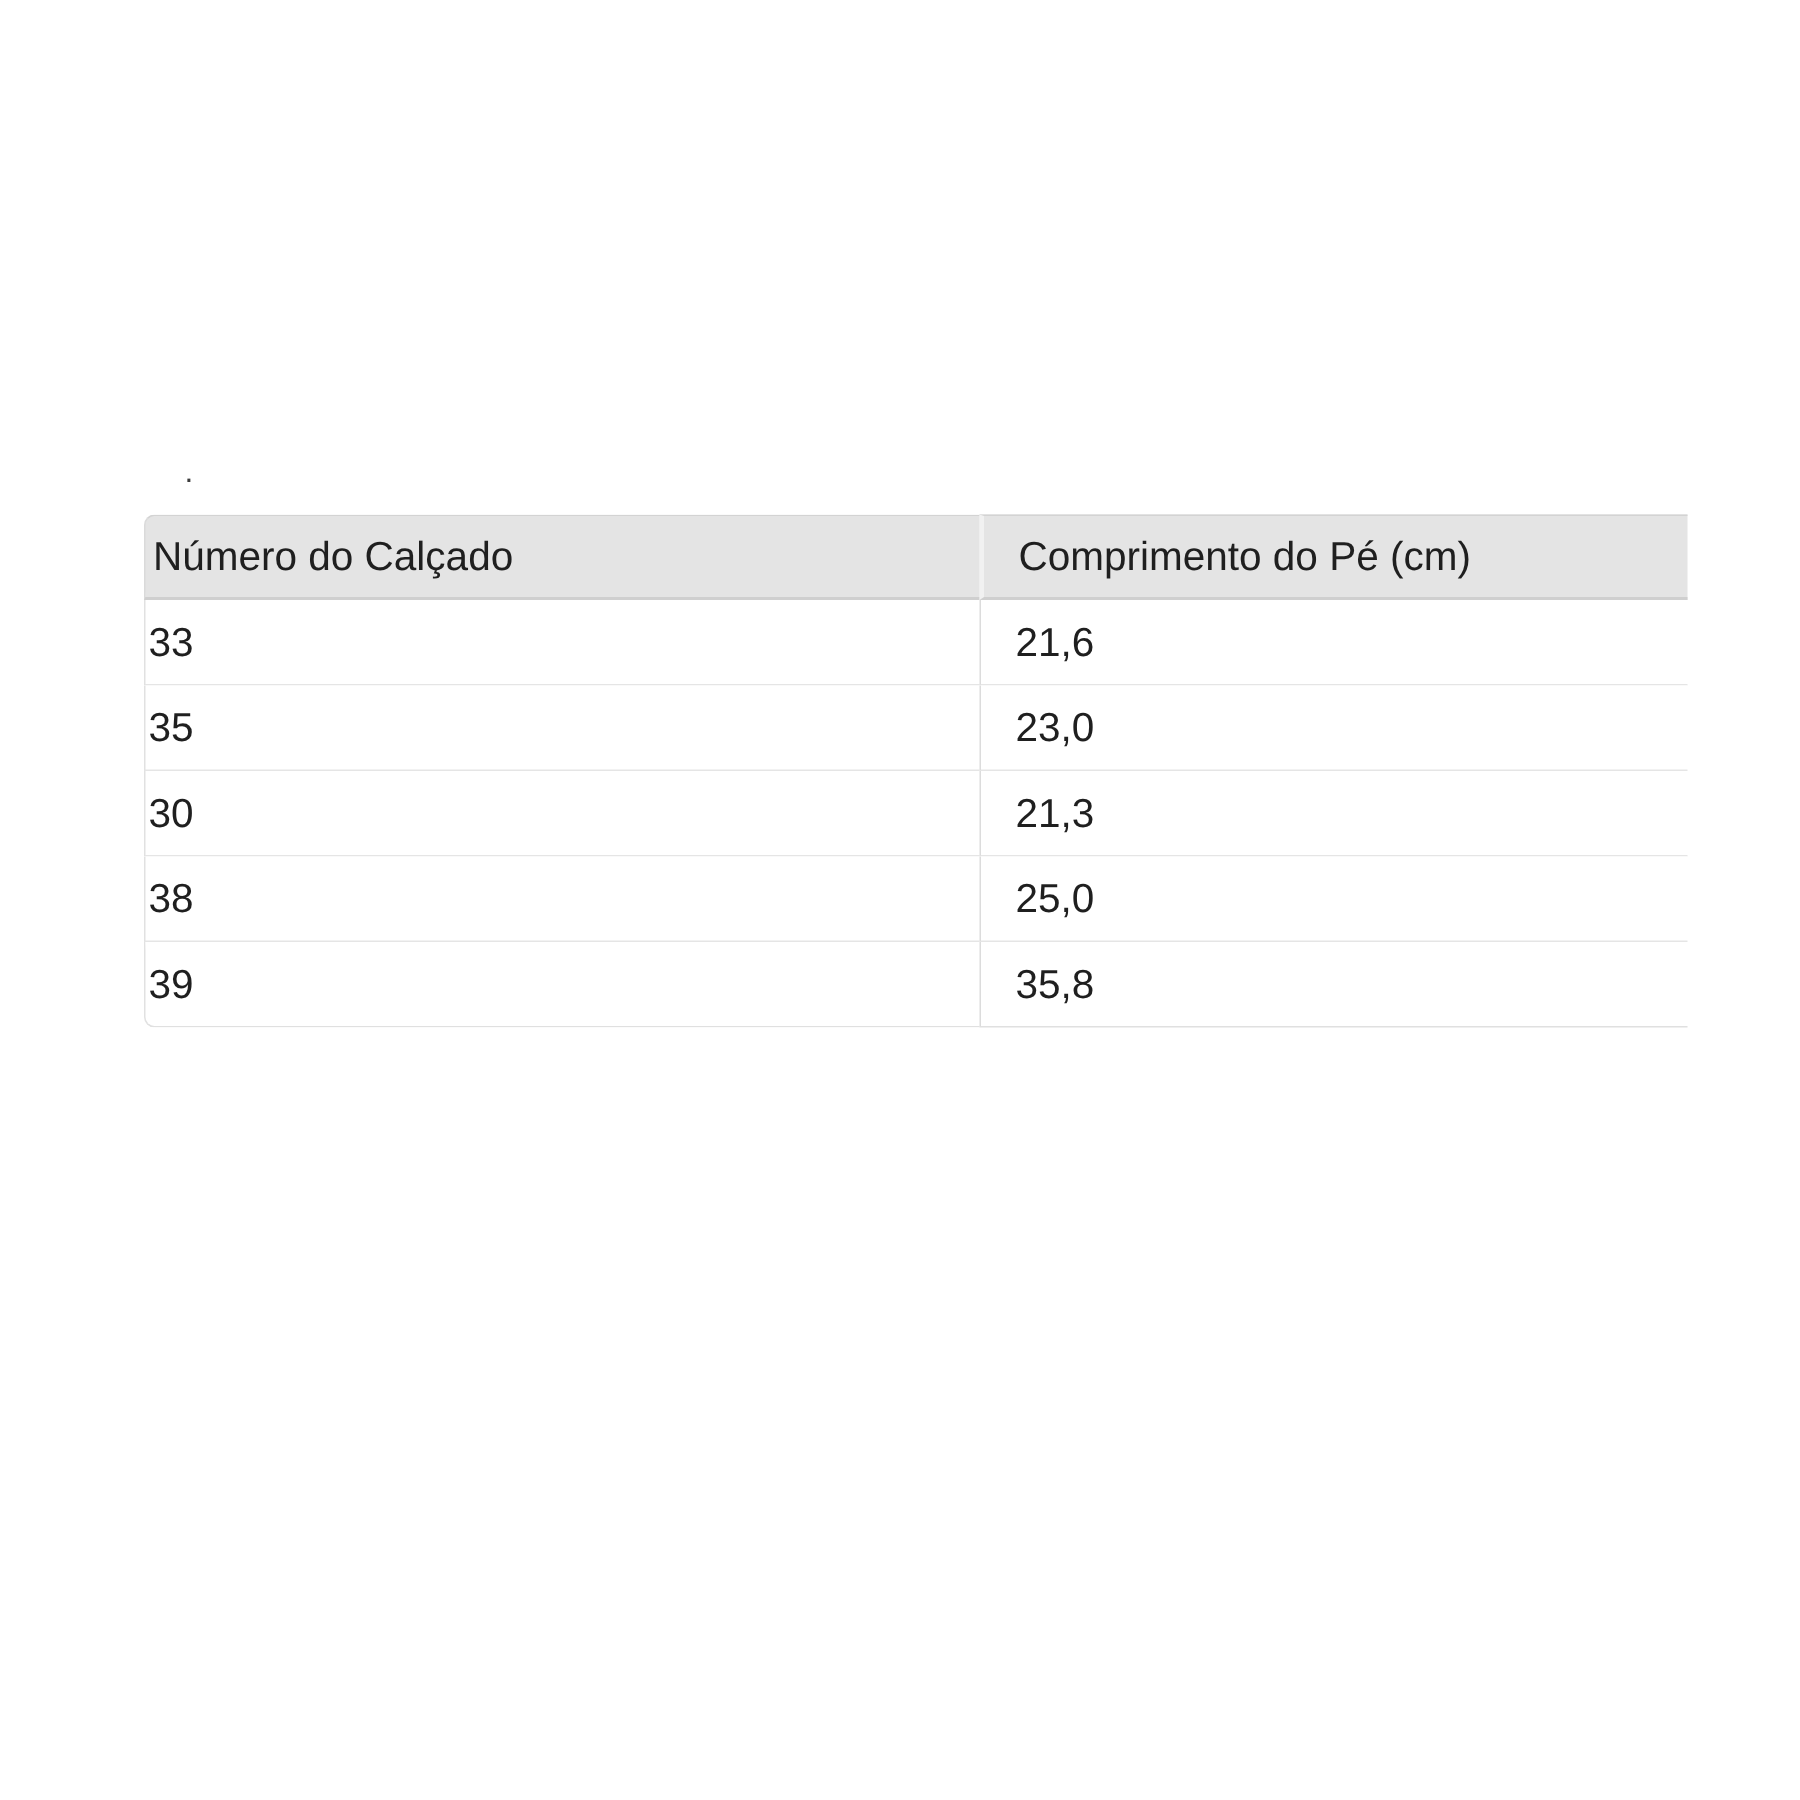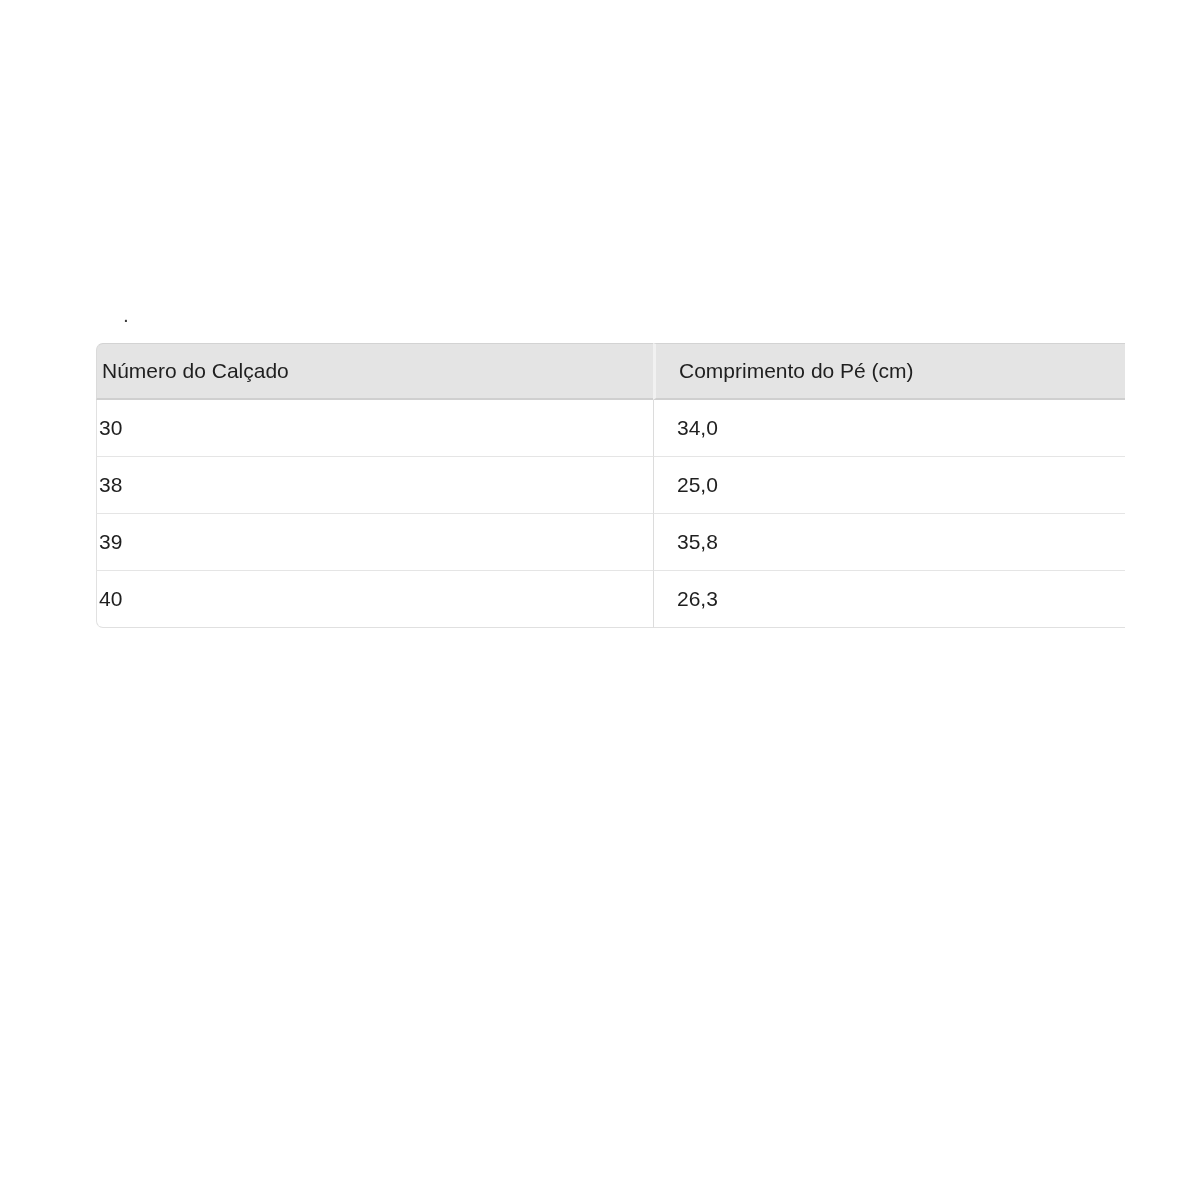--- a/index.html
+++ b/index.html
@@ -25,21 +25,21 @@
   }
 
   .size-table {
     position: absolute;
     left: 96px;
     top: 343px;
     width: 1029px;
     border-collapse: separate;
     border-spacing: 0;
     table-layout: fixed;
-    font-size: 21px;
+    font-size: 27px;
   }
 
   .size-table th, .size-table td {
     box-sizing: border-box;
     height: 57px;
     text-align: left;
     vertical-align: middle;
     font-weight: 400;
     white-space: nowrap;
     overflow: hidden;
@@ -92,29 +92,33 @@
     <col style="width:472px">
   </colgroup>
   <thead>
     <tr>
       <th class="col-size">Número do Calçado</th>
       <th class="col-length">Comprimento do Pé (cm)</th>
     </tr>
   </thead>
   <tbody>
     <tr>
+      <td class="col-size">33</td>
+      <td class="col-length">21,6</td>
+    </tr>
+    <tr>
+      <td class="col-size">35</td>
+      <td class="col-length">23,0</td>
+    </tr>
+    <tr>
       <td class="col-size">30</td>
-      <td class="col-length">34,0</td>
+      <td class="col-length">21,3</td>
     </tr>
     <tr>
       <td class="col-size">38</td>
       <td class="col-length">25,0</td>
     </tr>
     <tr>
       <td class="col-size">39</td>
       <td class="col-length">35,8</td>
     </tr>
-    <tr>
-      <td class="col-size">40</td>
-      <td class="col-length">26,3</td>
-    </tr>
   </tbody>
 </table>
 
 </body></html>

